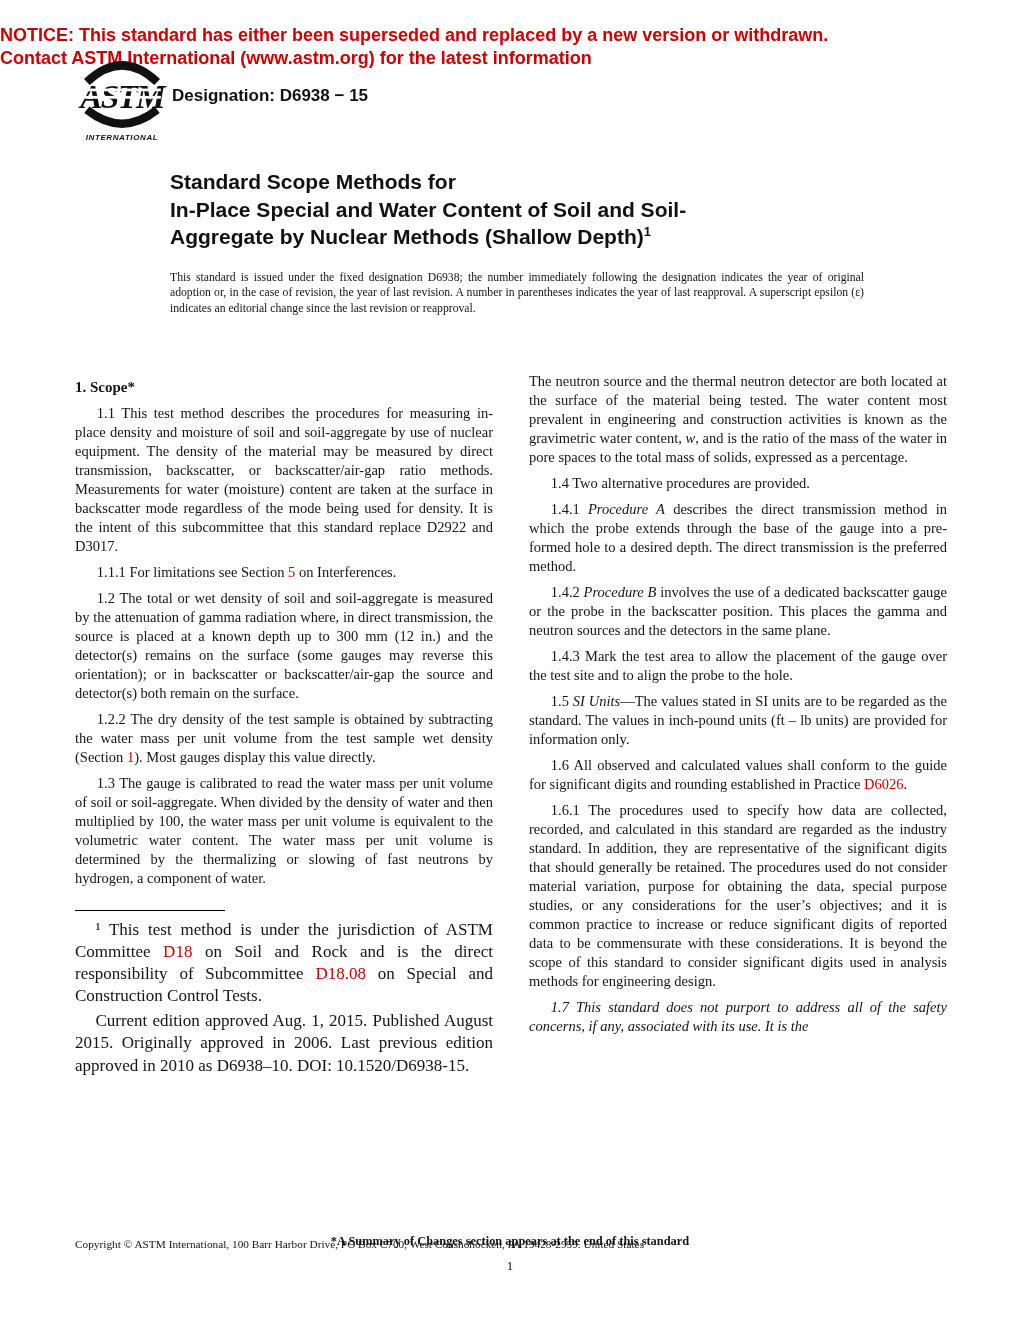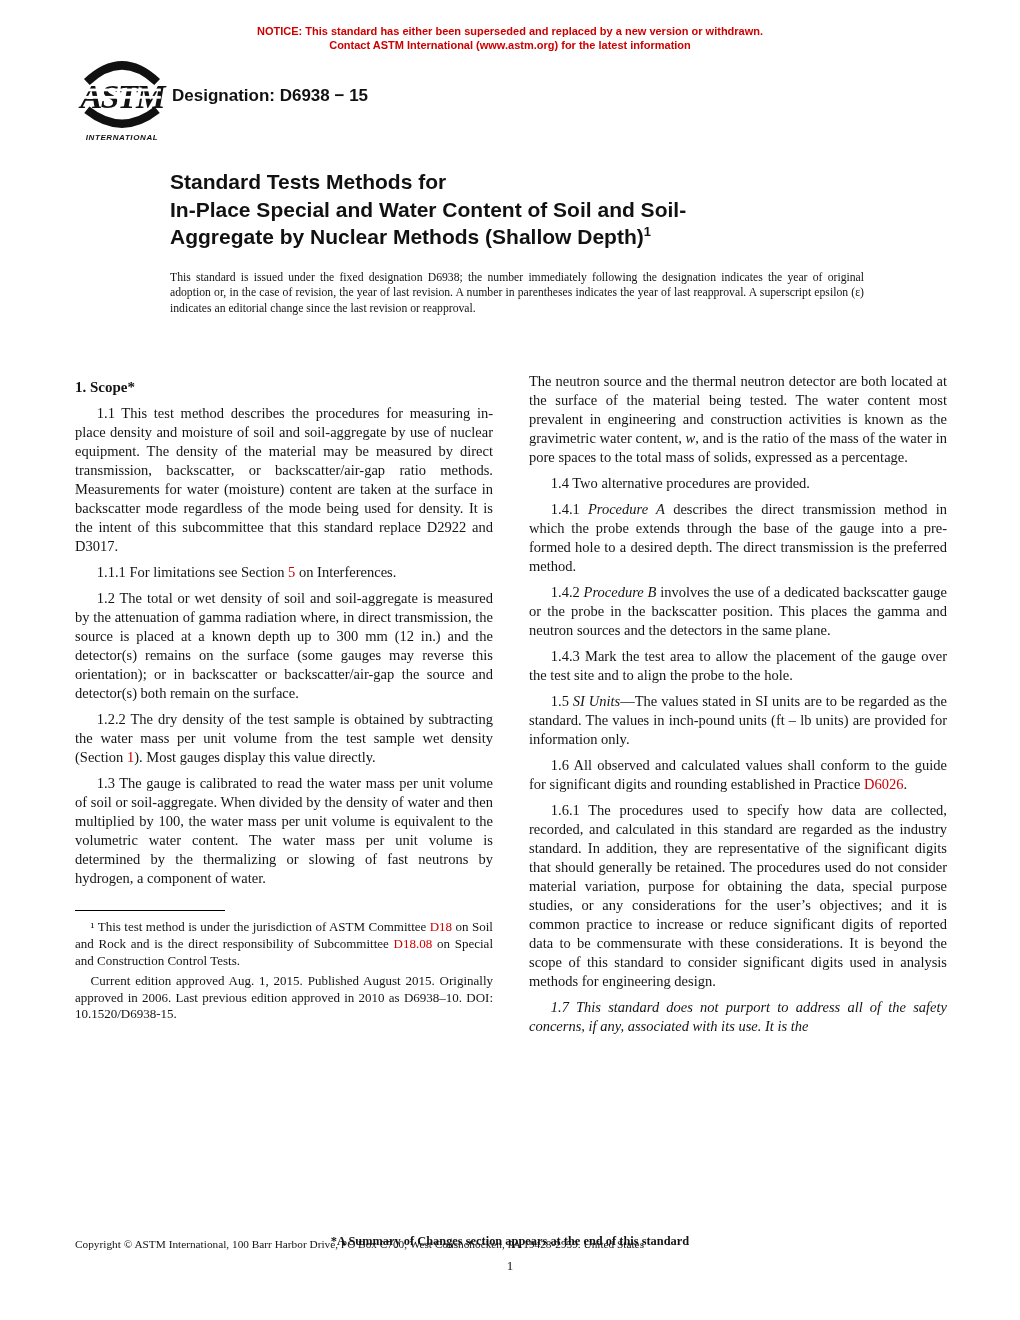--- a/index.html
+++ b/index.html
@@ -6,24 +6,24 @@
   .page{
     position:relative;
     width:1020px;height:1320px;
     background:#ffffff;
     overflow:hidden;
     font-family:"Liberation Serif",serif;
     color:#141414;
   }
   .notice{
     position:absolute;top:24px;left:0;width:100%;
-    text-align:center;
+    text-align:left;
     color:#cc0000;
     font-family:"Liberation Sans",sans-serif;
-    font-weight:bold;font-size:11px;line-height:1.3;
+    font-weight:bold;font-size:18px;line-height:1.3;
   }
   .logo{position:absolute;left:74px;top:58px;width:96px;text-align:center;}
   .logo-sub{
     font-family:"Liberation Sans",sans-serif;font-weight:bold;
     font-size:8px;letter-spacing:.6px;margin-top:-3px;color:#111;font-style:italic;
   }
   .designation{
     position:absolute;left:172px;top:86px;
     font-family:"Liberation Sans",sans-serif;
     font-weight:bold;font-size:17px;color:#111;
@@ -43,21 +43,21 @@
     display:flex;gap:36px;
   }
   .col{width:422px;font-size:14.5px;line-height:19px;text-align:justify;}
   .scope-head{font-size:15px;font-weight:bold;margin:6px 0 4px 0;}
   .para{margin:7px 0 0 0;text-indent:1.5em;}
   .no-indent{text-indent:0;margin-top:0;font-family:Liberation Serif, serif;}
   .italic-para{font-style:italic;}
   .it{font-style:italic;}
   .link{color:#cc0000;cursor:pointer;}
   .footnote-sep{width:150px;border-top:1.2px solid #000;margin:22px 0 8px 0;}
-  .footnote{font-size:13px;line-height:1.3;text-align:justify;margin:0 0 3px 0;text-indent:1.2em;}
+  .footnote{font-size:17px;line-height:1.3;text-align:justify;margin:0 0 3px 0;text-indent:1.2em;}
   .summary-note{
     position:absolute;top:1234px;left:0;width:100%;
     text-align:center;font-weight:bold;font-size:12.4px;
   }
   .copyright{position:absolute;top:1238px;left:75px;font-size:11.3px;}
   .page-number{position:absolute;top:1258px;left:0;width:100%;text-align:center;font-size:13px;}
 </style>
 </head>
 <body>
 
@@ -75,21 +75,21 @@
       <rect x="8" y="33" width="84" height="3" fill="#ffffff"></rect>
       <rect x="8" y="41" width="84" height="3" fill="#ffffff"></rect>
       <path d="M12 56 Q50 86 88 56" fill="none" stroke="#111" stroke-width="9"></path>
     </svg>
     <div class="logo-sub">INTERNATIONAL</div>
   </div>
 
   <div class="designation">Designation: D6938 − 15</div>
 
   <div class="title-block">
-    <div>Standard Tests Methods for</div>
+    <div>Standard Scope Methods for</div>
     <div>In-Place Special and Water Content of Soil and Soil-</div>
     <div><span>Aggregate by Nuclear Methods (Shallow Depth)</span><sup>1</sup></div>
   </div>
 
   <p class="issuance">This standard is issued under the fixed designation D6938; the number immediately following the designation indicates the year of original adoption or, in the case of revision, the year of last revision. A number in parentheses indicates the year of last reapproval. A superscript epsilon (ε) indicates an editorial change since the last revision or reapproval.</p>
 
   <div class="columns">
 
     <div class="col">
       <h2 class="scope-head">1.  Scope*</h2>

